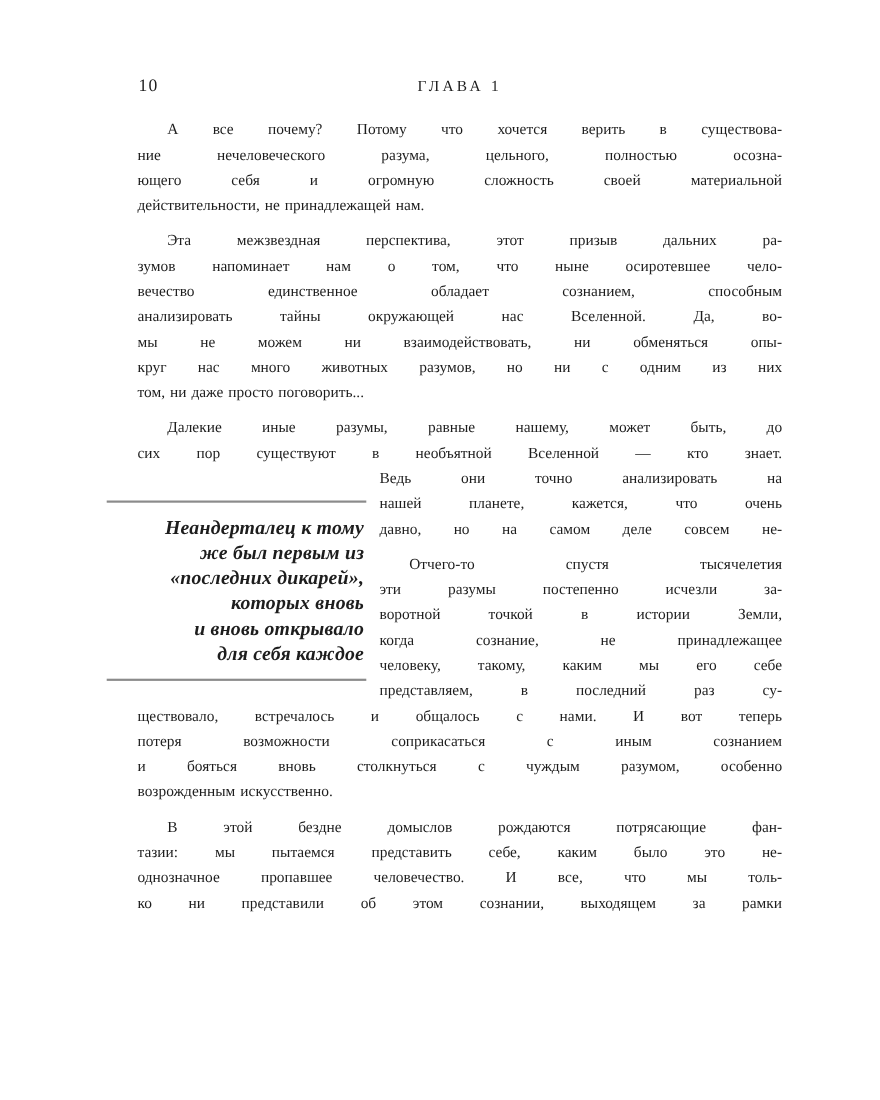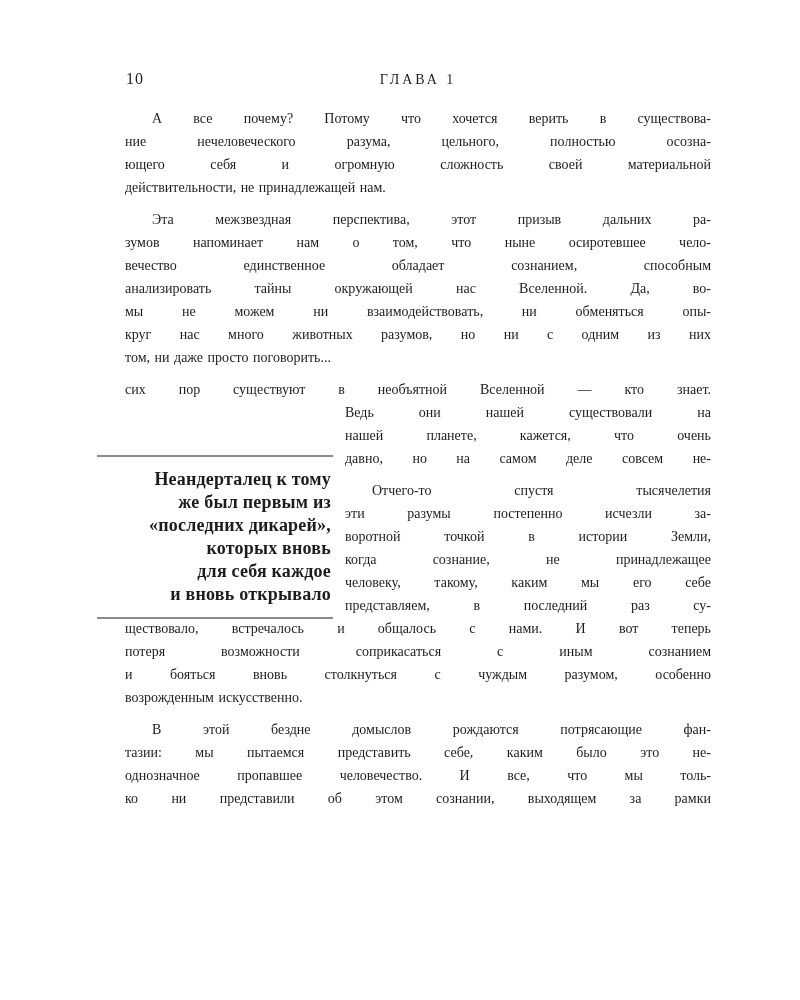--- a/index.html
+++ b/index.html
@@ -61,20 +61,21 @@
   }
   .pullquote {
     position: absolute;
     left: 97px;
     top: 455px;
     width: 236px;
     border-top: 2px solid var(--rule-color);
     border-bottom: 2px solid var(--rule-color);
     padding: 11px 2px 11px 0;
     text-align: right;
+    font-style: italic;
   }
   .pq-line {
     font-size: 18px;
     line-height: 23px;
     font-weight: bold;
     letter-spacing: 0.2px;
   }
 </style>
 </head>
 <body>
@@ -95,24 +96,25 @@
         <div class="block full para-start">
           <div class="line indent">Эта межзвездная перспектива, этот призыв дальних ра-</div>
           <div class="line">зумов напоминает нам о том, что ныне осиротевшее чело-</div>
           <div class="line">вечество единственное обладает сознанием, способным</div>
           <div class="line">анализировать тайны окружающей нас Вселенной. Да, во-</div>
           <div class="line">мы не можем ни взаимодействовать, ни обменяться опы-</div>
           <div class="line">круг нас много животных разумов, но ни с одним из них</div>
           <div class="line final">том, ни даже просто поговорить...</div>
         </div>
         <div class="block full para-start">
+          <div class="line indent">Далекие иные разумы, равные нашему, может быть, до</div>
           <div class="line">сих пор существуют в необъятной Вселенной — кто знает.</div>
         </div>
         <div class="block narrow">
-          <div class="line">Ведь они нашей существовали на</div>
+          <div class="line">Ведь они точно анализировать на</div>
           <div class="line">нашей планете, кажется, что очень</div>
           <div class="line">давно, но на самом деле совсем не-</div>
         </div>
         <div class="block narrow para-start">
           <div class="line indent">Отчего-то спустя тысячелетия</div>
           <div class="line">эти разумы постепенно исчезли за-</div>
           <div class="line">воротной точкой в истории Земли,</div>
           <div class="line">когда сознание, не принадлежащее</div>
           <div class="line">человеку, такому, каким мы его себе</div>
           <div class="line">представляем, в последний раз су-</div>
@@ -130,16 +132,16 @@
           <div class="line">ко ни представили об этом сознании, выходящем за рамки</div>
         </div>
       </main>
   </div>
 
   <aside class="pullquote" id="pullquote">
       <div class="pq-line">Неандерталец к тому</div>
       <div class="pq-line">же был первым из</div>
       <div class="pq-line">«последних дикарей»,</div>
       <div class="pq-line">которых вновь</div>
+      <div class="pq-line">и вновь открывало</div>
       <div class="pq-line">для себя каждое</div>
-      <div class="pq-line">и вновь открывало</div>
     </aside>
 </div>
 
 </body></html>

